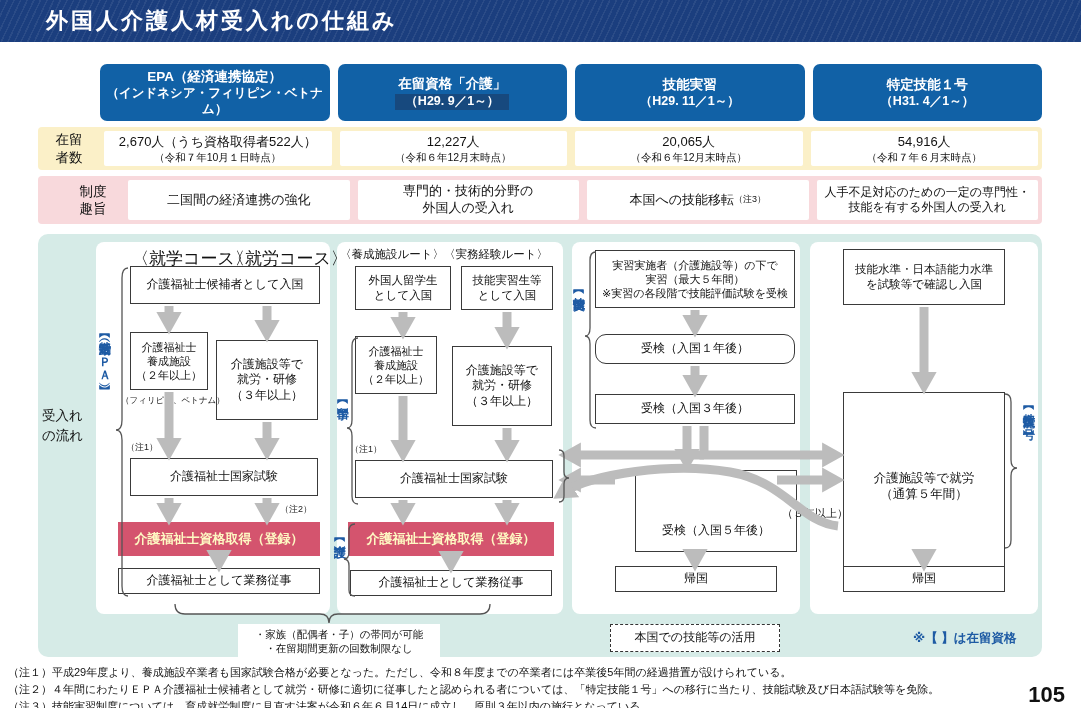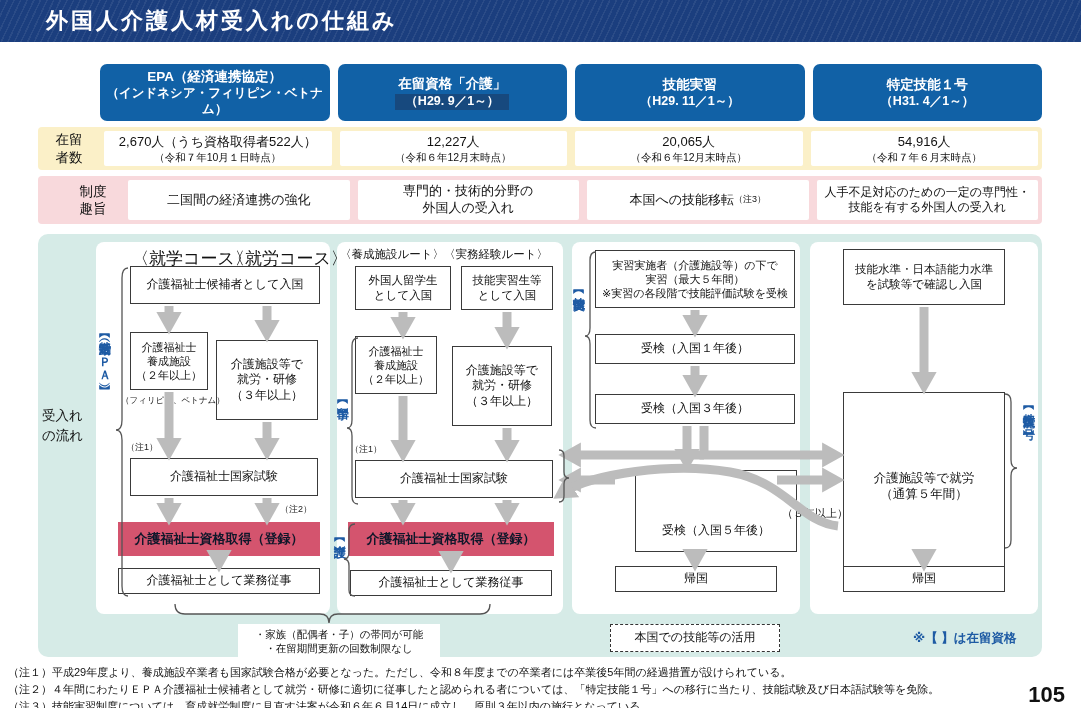--- a/index.html
+++ b/index.html
@@ -56,21 +56,21 @@
   .panel.p1 { left:58px;  width:234px; }
   .panel.p2 { left:299px; width:226px; }
   .panel.p3 { left:534px; width:228px; }
   .panel.p4 { left:772px; width:228px; }
 
   .fbox {
     position:absolute; background:#fff; border:1.2px solid #3a3a3a;
     display:flex; align-items:center; justify-content:center; text-align:center;
     font-size:12px; line-height:1.3; z-index:2;
   }
-  .fbox.pinkbox { background:#d4546e; border:none; color:#0f172a; font-weight:bold; font-size:13px; }
+  .fbox.pinkbox { background:#d4546e; border:none; color:#fef9c3; font-weight:bold; font-size:13px; }
   .fbox.dashed { border:1.5px dashed #333; }
   .fbox.bottomtext { align-items:flex-end; padding-bottom:12px;margin-left:20px; }
   .smallnote { position:absolute; font-size:9px; color:#222; z-index:3; white-space:nowrap; }
   .courselab { position:absolute; font-size:17px; z-index:2; white-space:nowrap; }
   .vlabel {
     position:absolute; writing-mode:vertical-rl; text-orientation:mixed;
     color:#1e5ba4; font-weight:bold; font-size:12px; letter-spacing:1px; z-index:3; white-space:nowrap;
   }
   .notecard {
     position:absolute; background:#fff; font-size:10.5px; line-height:1.35;
@@ -192,21 +192,21 @@
   <span class="smallnote" style="left:312px; top:209px;">（注1）</span>
   <div class="fbox" style="left:317px; top:226px; width:198px; height:38px;">介護福祉士国家試験</div>
   <div class="fbox pinkbox" style="left:310px; top:288px; width:206px; height:34px;">介護福祉士資格取得（登録）</div>
   <div class="vlabel" style="left:293px; top:300px;">【介護】</div>
   <div class="fbox" style="left:312px; top:336px; width:202px; height:26px;">介護福祉士として業務従事</div>
 
   <div class="vlabel" style="left:532px; top:52px;">【技能実習】</div>
   <div class="fbox ml" style="left:557px; top:16px; width:200px; height:58px; font-size:11px;">実習実施者（介護施設等）の下で
 実習（最大５年間）
 ※実習の各段階で技能評価試験を受検</div>
-  <div class="fbox" style="left:557px; top:100px; width:200px; height:30px;">受検（入国１年後）</div>
+  <div class="fbox" style="left:557px; top:100px; width:200px; height:30px;border-radius:11px;">受検（入国１年後）</div>
   <div class="fbox" style="left:557px; top:160px; width:200px; height:30px;">受検（入国３年後）</div>
   <div class="fbox bottomtext" style="left:577px; top:236px; width:162px; height:82px;">受検（入国５年後）</div>
   <span class="smallnote" style="left:744px; top:272px; font-size:11px;">（３年以上）</span>
   <div class="fbox" style="left:577px; top:332px; width:162px; height:26px;">帰国</div>
   <div class="fbox dashed" style="left:572px; top:390px; width:170px; height:28px;">本国での技能等の活用</div>
 
   <div class="fbox ml" style="left:805px; top:15px; width:162px; height:56px; font-size:11.5px;">技能水準・日本語能力水準
 を試験等で確認し入国</div>
   <div class="fbox ml" style="left:805px; top:158px; width:162px; height:188px; font-size:12.5px;">介護施設等で就労
 （通算５年間）</div>

